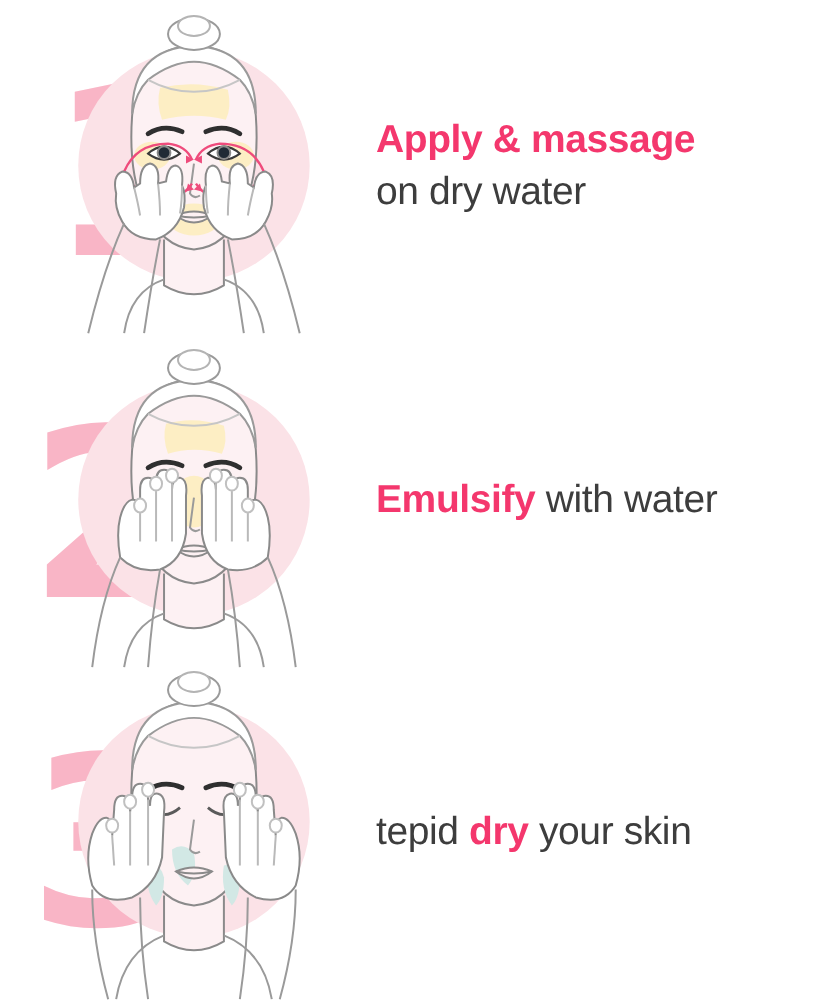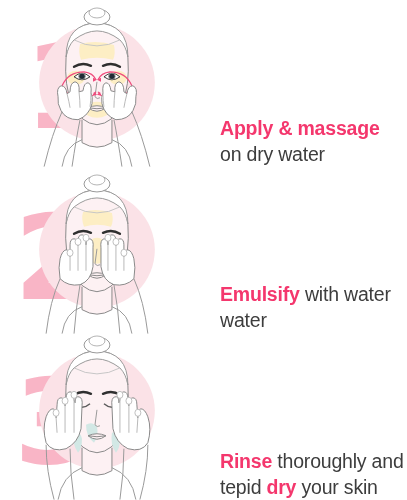--- a/index.html
+++ b/index.html
@@ -17,25 +17,24 @@
   .steps {
     width: 407px;
     height: 500px;
     display: flex;
     flex-direction: column;
     background: #ffffff;
   }
   .step {
     position: relative;
     display: flex;
-    align-items: flex-end;
+    align-items: center;
     height: 166.6px;
     width: 367px;
     box-sizing: border-box;
-    gap: 32px;
   }
   .illus-wrap {
     position: relative;
     width: 180px;
     height: 166.6px;
     flex: 0 0 180px;
   }
   .illus-wrap svg {
     position: absolute;
     left: 0;
@@ -197,23 +196,20 @@
           <ellipse cx="108" cy="71" rx="3" ry="3.5" fill="#ffffff" stroke="#c0c0c0"></ellipse>
           <path d="M134 112 Q144 134 148 167" stroke="#9a9a9a"></path>
           <path d="M114 118 Q118 140 120 167" stroke="#9a9a9a"></path>
         </g>
       </svg>
     </div>
     <div class="text-wrap">
       <div class="line">
         <span class="hi">Emulsify</span><span> with water</span>
       </div>
-      <div class="line">
-        <span>water</span>
-      </div>
     </div>
   </div>
 
   <div class="step">
     <div class="illus-wrap">
       <svg viewBox="0 0 180 167" xmlns="http://www.w3.org/2000/svg">
         <text x="14" y="130" class="num-text" font-size="118" font-weight="bold" fill="#f9b5c6">3</text>
         <circle cx="97" cy="78" r="58" fill="#fbe2e7"></circle>
         <g fill="none" stroke="#8a8a8a" stroke-width="1">
           <path d="M82 115 L82 138 Q97 147 112 138 L112 115" fill="#fdf1f3" stroke="#8a8a8a"></path>
@@ -258,21 +254,18 @@
           <ellipse cx="138" cy="80" rx="3" ry="3.5" fill="#ffffff" stroke="#c0c0c0"></ellipse>
           <ellipse cx="129" cy="68" rx="3" ry="3.5" fill="#ffffff" stroke="#c0c0c0"></ellipse>
           <ellipse cx="120" cy="62" rx="3" ry="3.5" fill="#ffffff" stroke="#c0c0c0"></ellipse>
           <path d="M148 112 Q148 138 140 167" stroke="#9a9a9a"></path>
           <path d="M124 116 Q124 140 120 167" stroke="#9a9a9a"></path>
         </g>
       </svg>
     </div>
     <div class="text-wrap">
       <div class="line">
-        <span class="hi">Rinse</span><span> thoroughly and</span>
-      </div>
-      <div class="line">
         <span>tepid </span><span class="hi">dry</span><span> your skin</span>
       </div>
     </div>
   </div>
 
 </div>
 
 </body></html>

